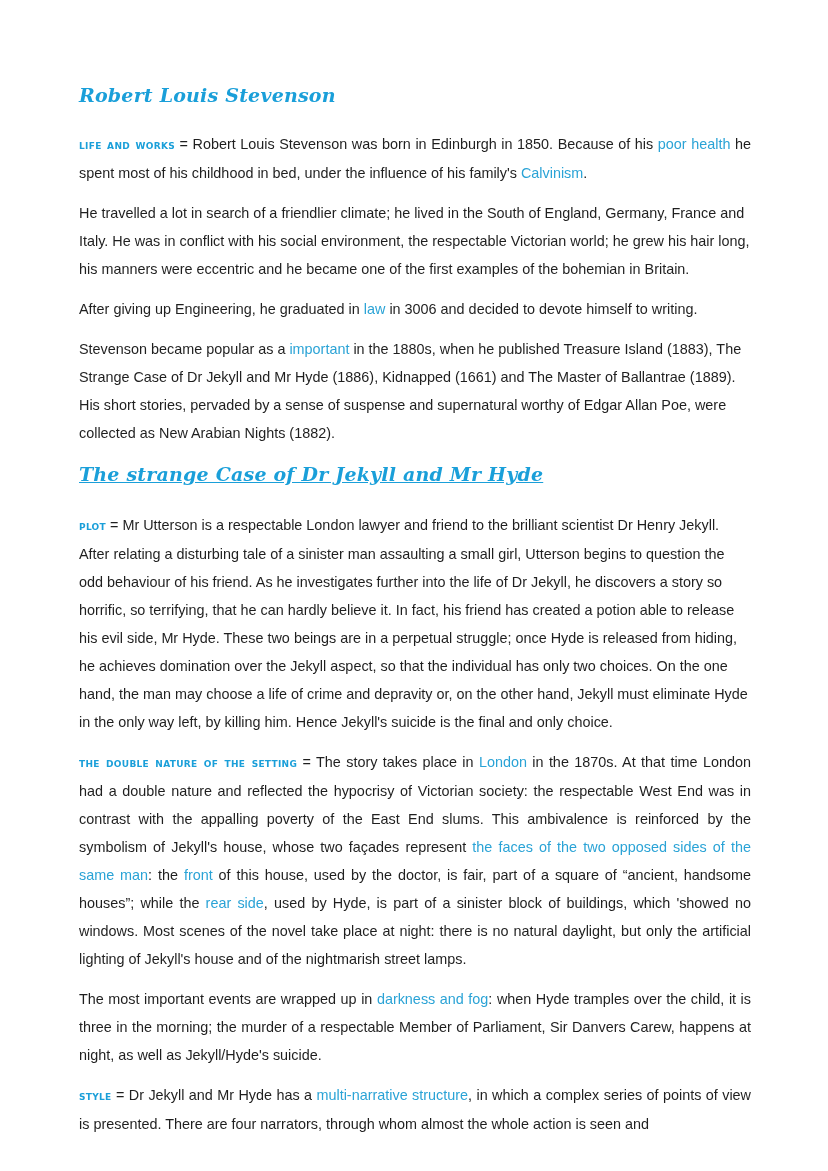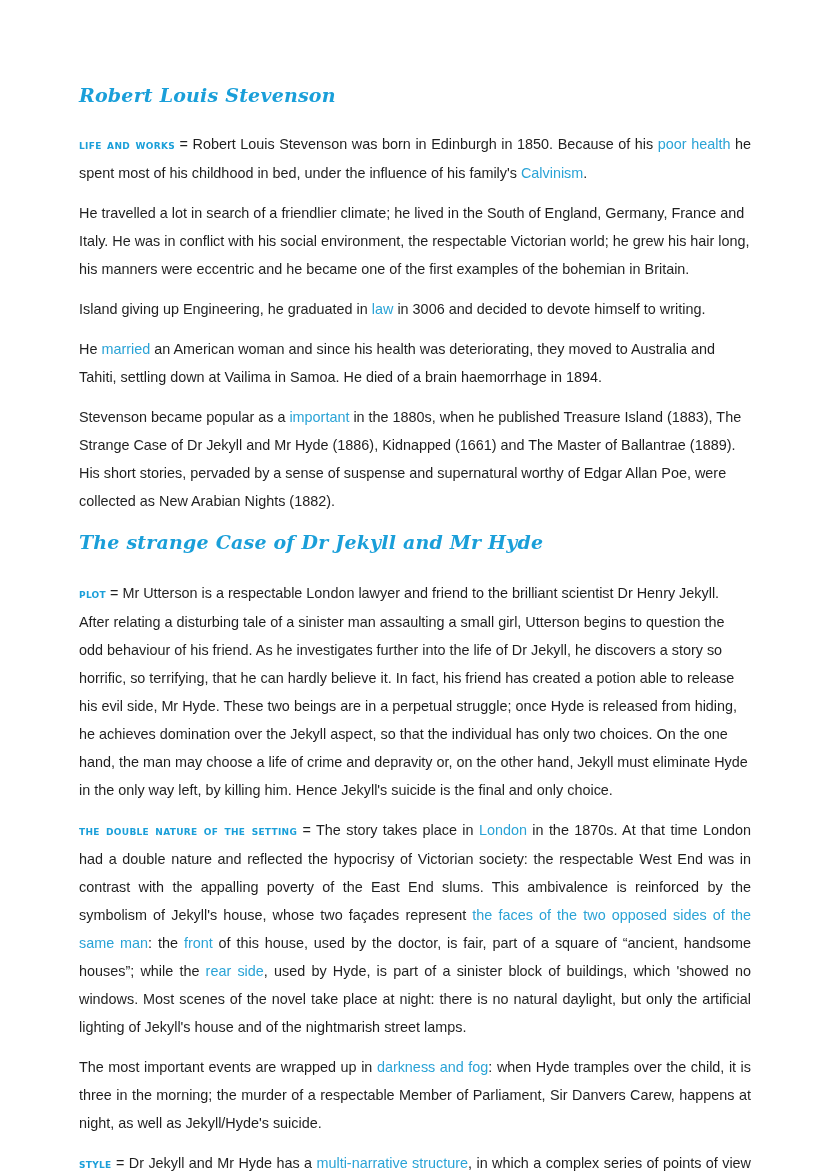--- a/index.html
+++ b/index.html
@@ -25,21 +25,21 @@
       font-family: "DejaVu Serif", serif;
       font-style: italic;
       color: #1a9fd9;
       font-size: 19px;
       letter-spacing: 0.2px;
       margin: 0;
       height: 30px;
       line-height: 30px;
     }
     .title.t1 { margin-bottom: 20px; }
-    .title.t2 { margin-bottom: 22px; margin-top: 2px; }
+    .title.t2 { margin-bottom: 22px; margin-top: 2px; text-decoration: underline; }
     p {
       margin: 0 0 12px 0;
       font-size: 14.4px;
       line-height: 28px;
       text-align: left;
     }
     p.justify { text-align: justify; }
     .label {
       font-family: "DejaVu Sans", sans-serif;
       font-weight: bold;
@@ -55,23 +55,22 @@
 <body>
 
 <div class="page">
 
   <h1 class="title t1">Robert Louis Stevenson</h1>
 
   <p class="justify"><span class="label">Life and WORKS</span><span> = Robert Louis Stevenson was born in Edinburgh in 1850. Because of his </span><span class="hl">poor health</span><span> he spent most of his childhood in bed, under the influence of his family's </span><span class="hl">Calvinism</span><span>.</span></p>
 
   <p>He travelled a lot in search of a friendlier climate; he lived in the South of England, Germany, France and Italy. He was in conflict with his social environment, the respectable Victorian world; he grew his hair long, his manners were eccentric and he became one of the first examples of the bohemian in Britain.</p>
 
-  <p><span>Island giving up Engineering, he graduated in </span><span class="hl">law</span><span> in 3006 and decided to devote himself to writing.</span></p>
+  <p><span>After giving up Engineering, he graduated in </span><span class="hl">law</span><span> in 3006 and decided to devote himself to writing.</span></p>
 
-  <p><span>He </span><span class="hl">married</span><span> an American woman and since his health was deteriorating, they moved to Australia and Tahiti, settling down at Vailima in Samoa. He died of a brain haemorrhage in 1894.</span></p>
 
   <p><span>Stevenson became popular as a </span><span class="hl">important</span><span> in the 1880s, when he published Treasure Island (1883), The Strange Case of Dr Jekyll and Mr Hyde (1886), Kidnapped (1661) and The Master of Ballantrae (1889). His short stories, pervaded by a sense of suspense and supernatural worthy of Edgar Allan Poe, were collected as New Arabian Nights (1882).</span></p>
 
   <h1 class="title t2">The strange Case of Dr Jekyll and Mr Hyde</h1>
 
   <p><span class="label">PLOt</span><span> = Mr Utterson is a respectable London lawyer and friend to the brilliant scientist Dr Henry Jekyll. After relating a disturbing tale of a sinister man assaulting a small girl, Utterson begins to question the odd behaviour of his friend. As he investigates further into the life of Dr Jekyll, he discovers a story so horrific, so terrifying, that he can hardly believe it. In fact, his friend has created a potion able to release his evil side, Mr Hyde. These two beings are in a perpetual struggle; once Hyde is released from hiding, he achieves domination over the Jekyll aspect, so that the individual has only two choices. On the one hand, the man may choose a life of crime and depravity or, on the other hand, Jekyll must eliminate Hyde in the only way left, by killing him. Hence Jekyll's suicide is the final and only choice.</span></p>
 
   <p class="justify"><span class="label">The double nature of the setting</span><span> = The story takes place in </span><span class="hl">London</span><span> in the 1870s. At that time London had a double nature and reflected the hypocrisy of Victorian society: the respectable West End was in contrast with the appalling poverty of the East End slums. This ambivalence is reinforced by the symbolism of Jekyll's house, whose two façades represent </span><span class="hl">the faces of the two opposed sides of the same man</span><span>: the </span><span class="hl">front</span><span> of this house, used by the doctor, is fair, part of a square of “ancient, handsome houses”; while the </span><span class="hl">rear side</span><span>, used by Hyde, is part of a sinister block of buildings, which 'showed no windows. Most scenes of the novel take place at night: there is no natural daylight, but only the artificial lighting of Jekyll's house and of the nightmarish street lamps.</span></p>
 
   <p class="justify"><span>The most important events are wrapped up in </span><span class="hl">darkness and fog</span><span>: when Hyde tramples over the child, it is three in the morning; the murder of a respectable Member of Parliament, Sir Danvers Carew, happens at night, as well as Jekyll/Hyde's suicide.</span></p>

